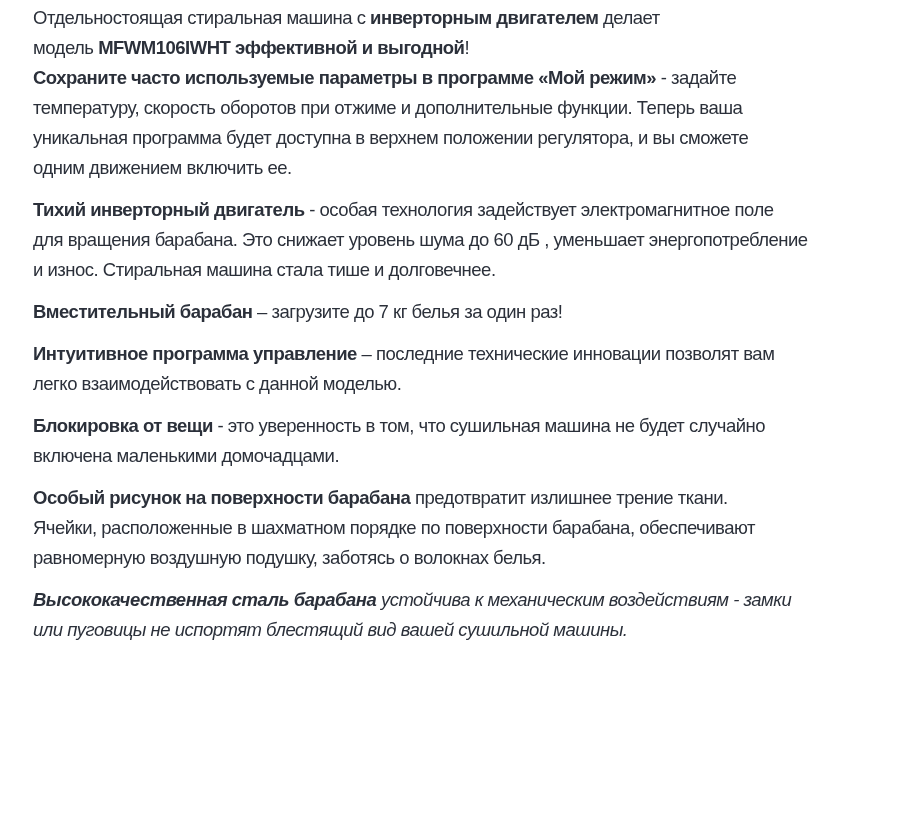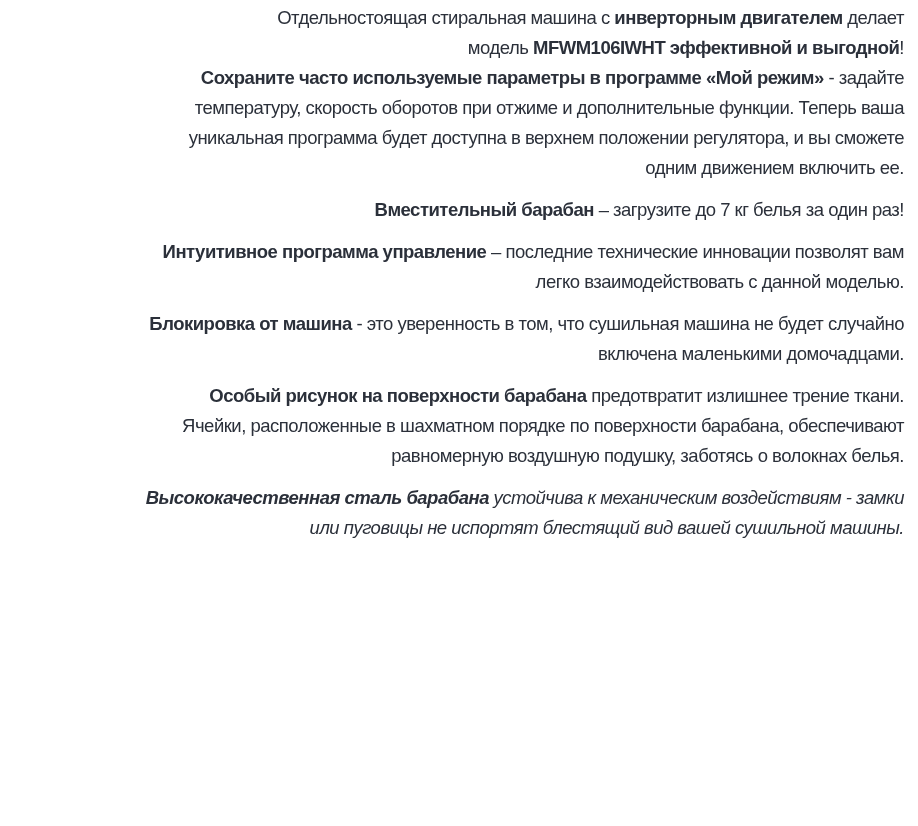--- a/index.html
+++ b/index.html
@@ -14,21 +14,20 @@
   }
   .doc {
     box-sizing: border-box;
     width: 918px;
     padding: 3px 14px 0 33px;
     font-family: "Liberation Sans", "DejaVu Sans", sans-serif;
     font-size: 18.5px;
     line-height: 30px;
     letter-spacing: -0.5px;
     color: #2b303a;
-    text-align: right;
   }
   .para {
     margin: 0 0 12px 0;
     white-space: pre-wrap;
   }
   
   .para:first-child {
     margin-bottom: 0;
   }
   .para:last-child {
@@ -41,23 +40,26 @@
 </head>
 <body>
 
 <div class="doc">
     <p class="para"><span class="run">Отдельностоящая стиральная машина с </span><span class="run bold">инверторным двигателем</span><span class="run"> делает
 модель </span><span class="run bold">MFWM106IWHT эффективной и выгодной</span><span class="run">!</span></p>
     <p class="para"><span class="run bold">Сохраните часто используемые параметры в программе «Мой режим»</span><span class="run"> - задайте
 температуру, скорость оборотов при отжиме и дополнительные функции. Теперь ваша
 уникальная программа будет доступна в верхнем положении регулятора, и вы сможете
 одним движением включить ее.</span></p>
+    <p class="para"><span class="run bold">Тихий инверторный двигатель</span><span class="run"> - особая технология задействует электромагнитное поле
+для вращения барабана. Это снижает уровень шума до 60 дБ , уменьшает энергопотребление
+и износ. Стиральная машина стала тише и долговечнее.</span></p>
     <p class="para"><span class="run bold">Вместительный барабан</span><span class="run"> – загрузите до 7 кг белья за один раз!</span></p>
     <p class="para"><span class="run bold">Интуитивное программа управление</span><span class="run"> – последние технические инновации позволят вам
 легко взаимодействовать с данной моделью.</span></p>
-    <p class="para"><span class="run bold">Блокировка от машина</span><span class="run"> - это уверенность в том, что сушильная машина не будет случайно
+    <p class="para"><span class="run bold">Блокировка от вещи</span><span class="run"> - это уверенность в том, что сушильная машина не будет случайно
 включена маленькими домочадцами.</span></p>
     <p class="para"><span class="run bold">Особый рисунок на поверхности барабана</span><span class="run"> предотвратит излишнее трение ткани.
 Ячейки, расположенные в шахматном порядке по поверхности барабана, обеспечивают
 равномерную воздушную подушку, заботясь о волокнах белья.</span></p>
     <p class="para"><span class="run bold">Высококачественная сталь барабана</span><span class="run"> устойчива к механическим воздействиям - замки
 или пуговицы не испортят блестящий вид вашей сушильной машины.</span></p>
   </div>
 
 </body></html>

